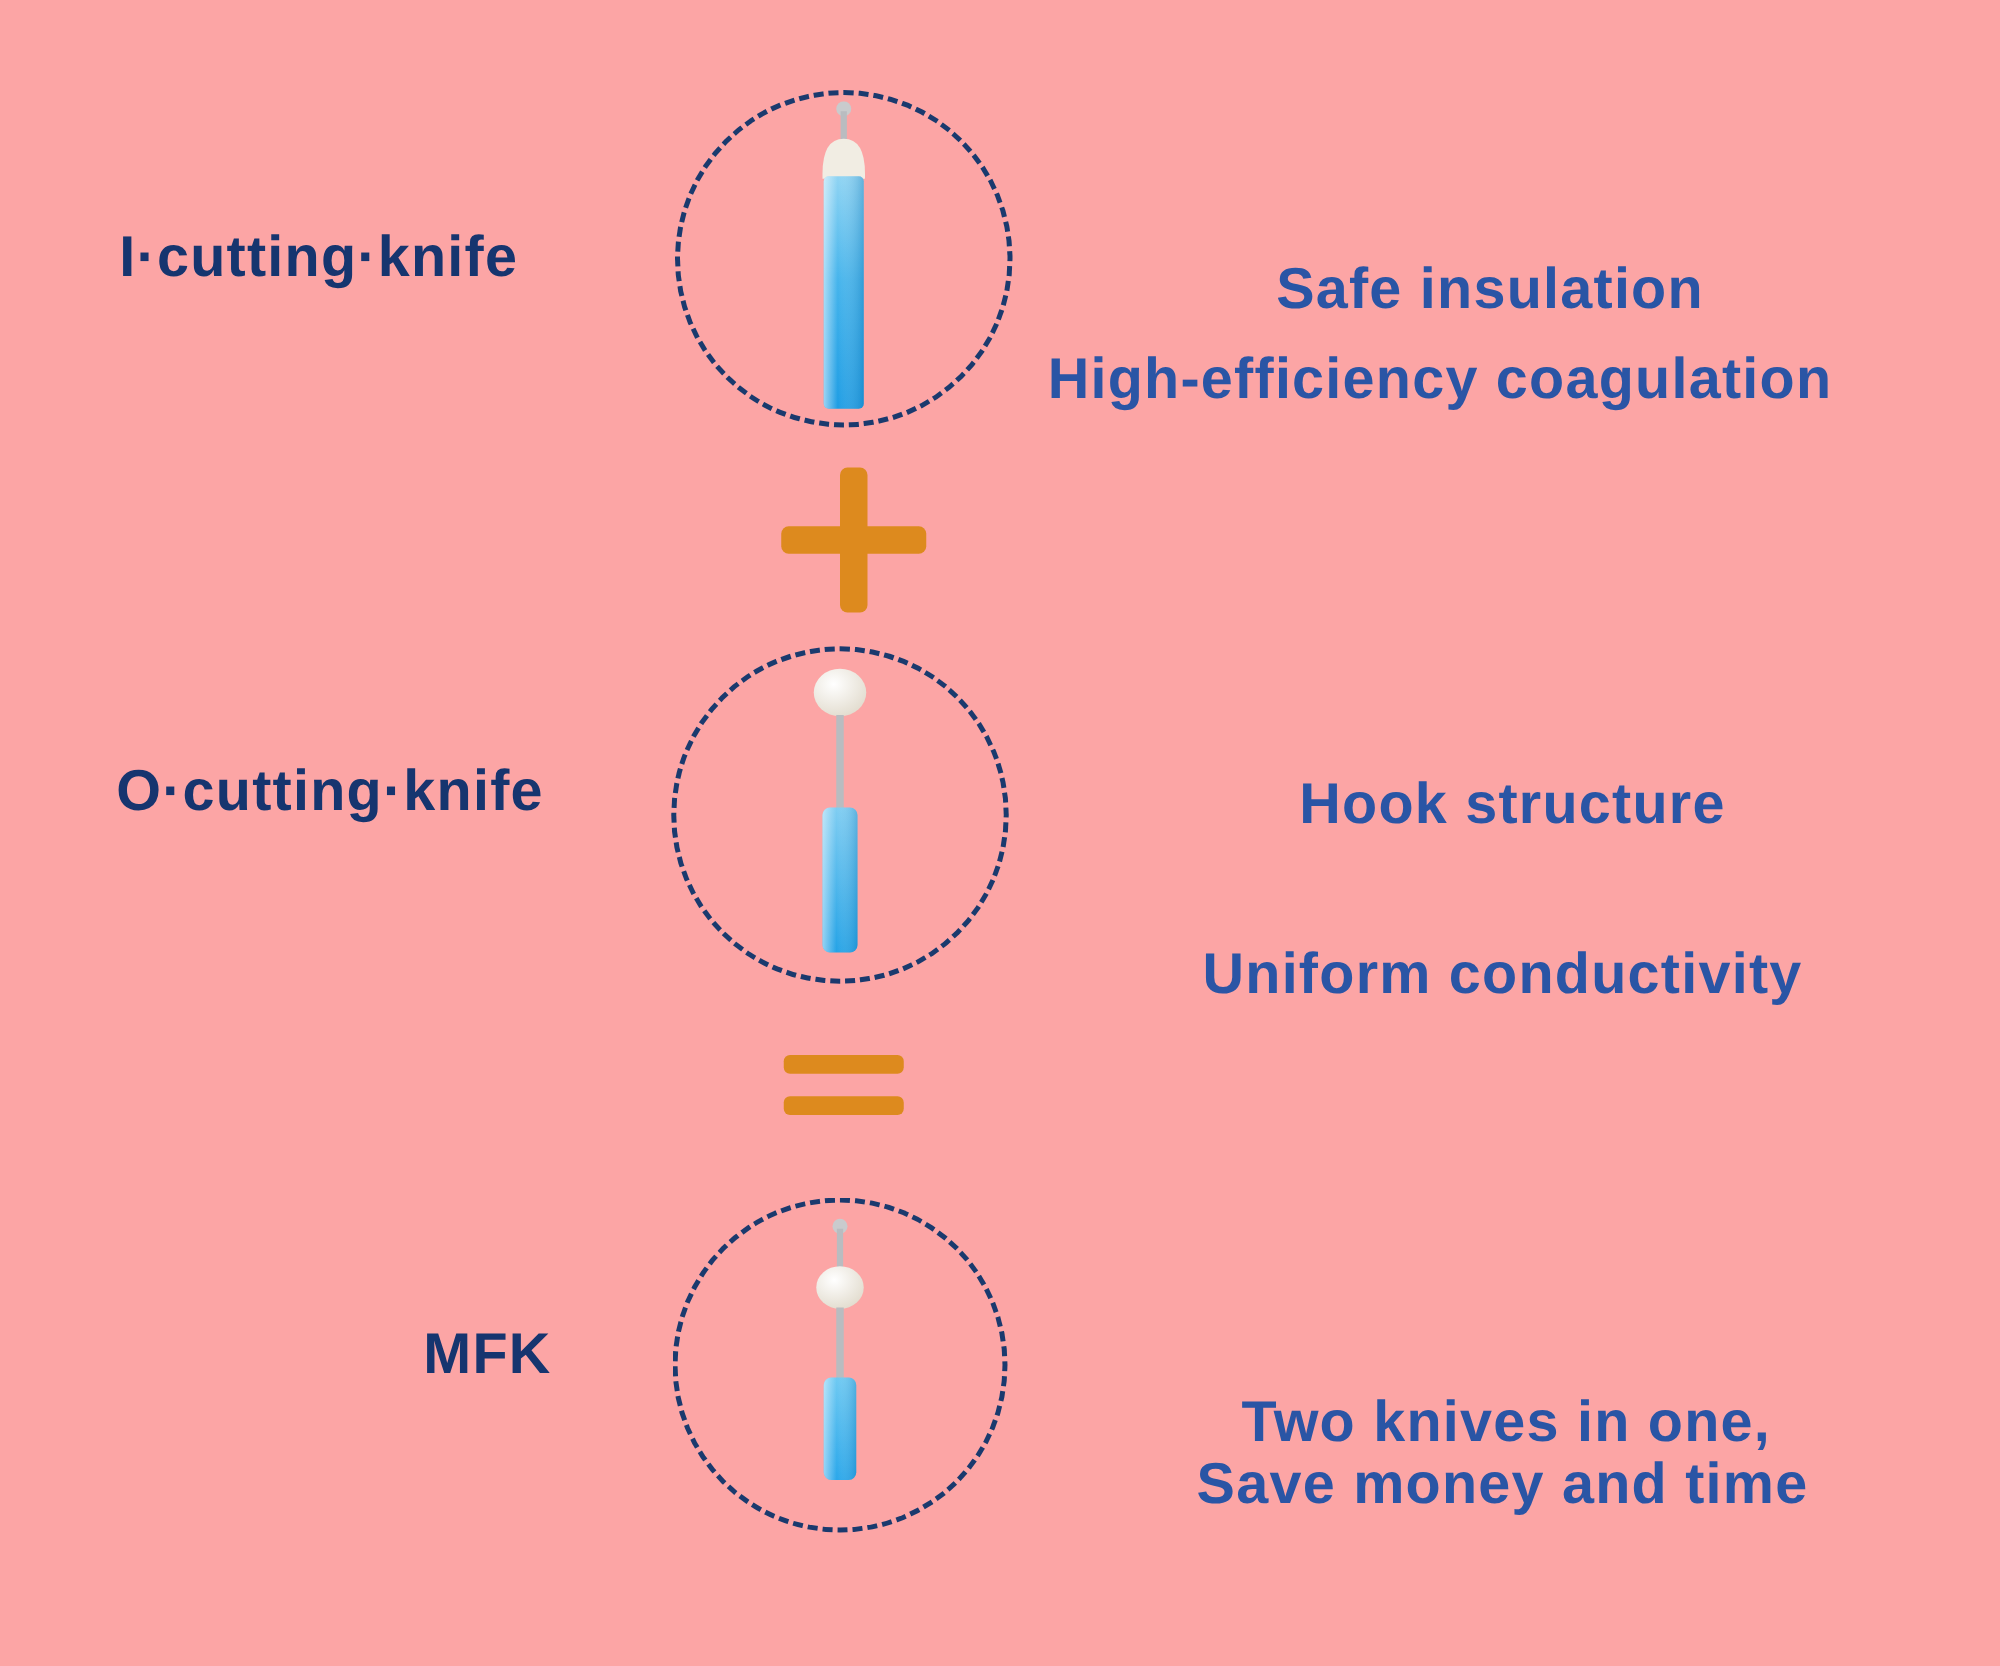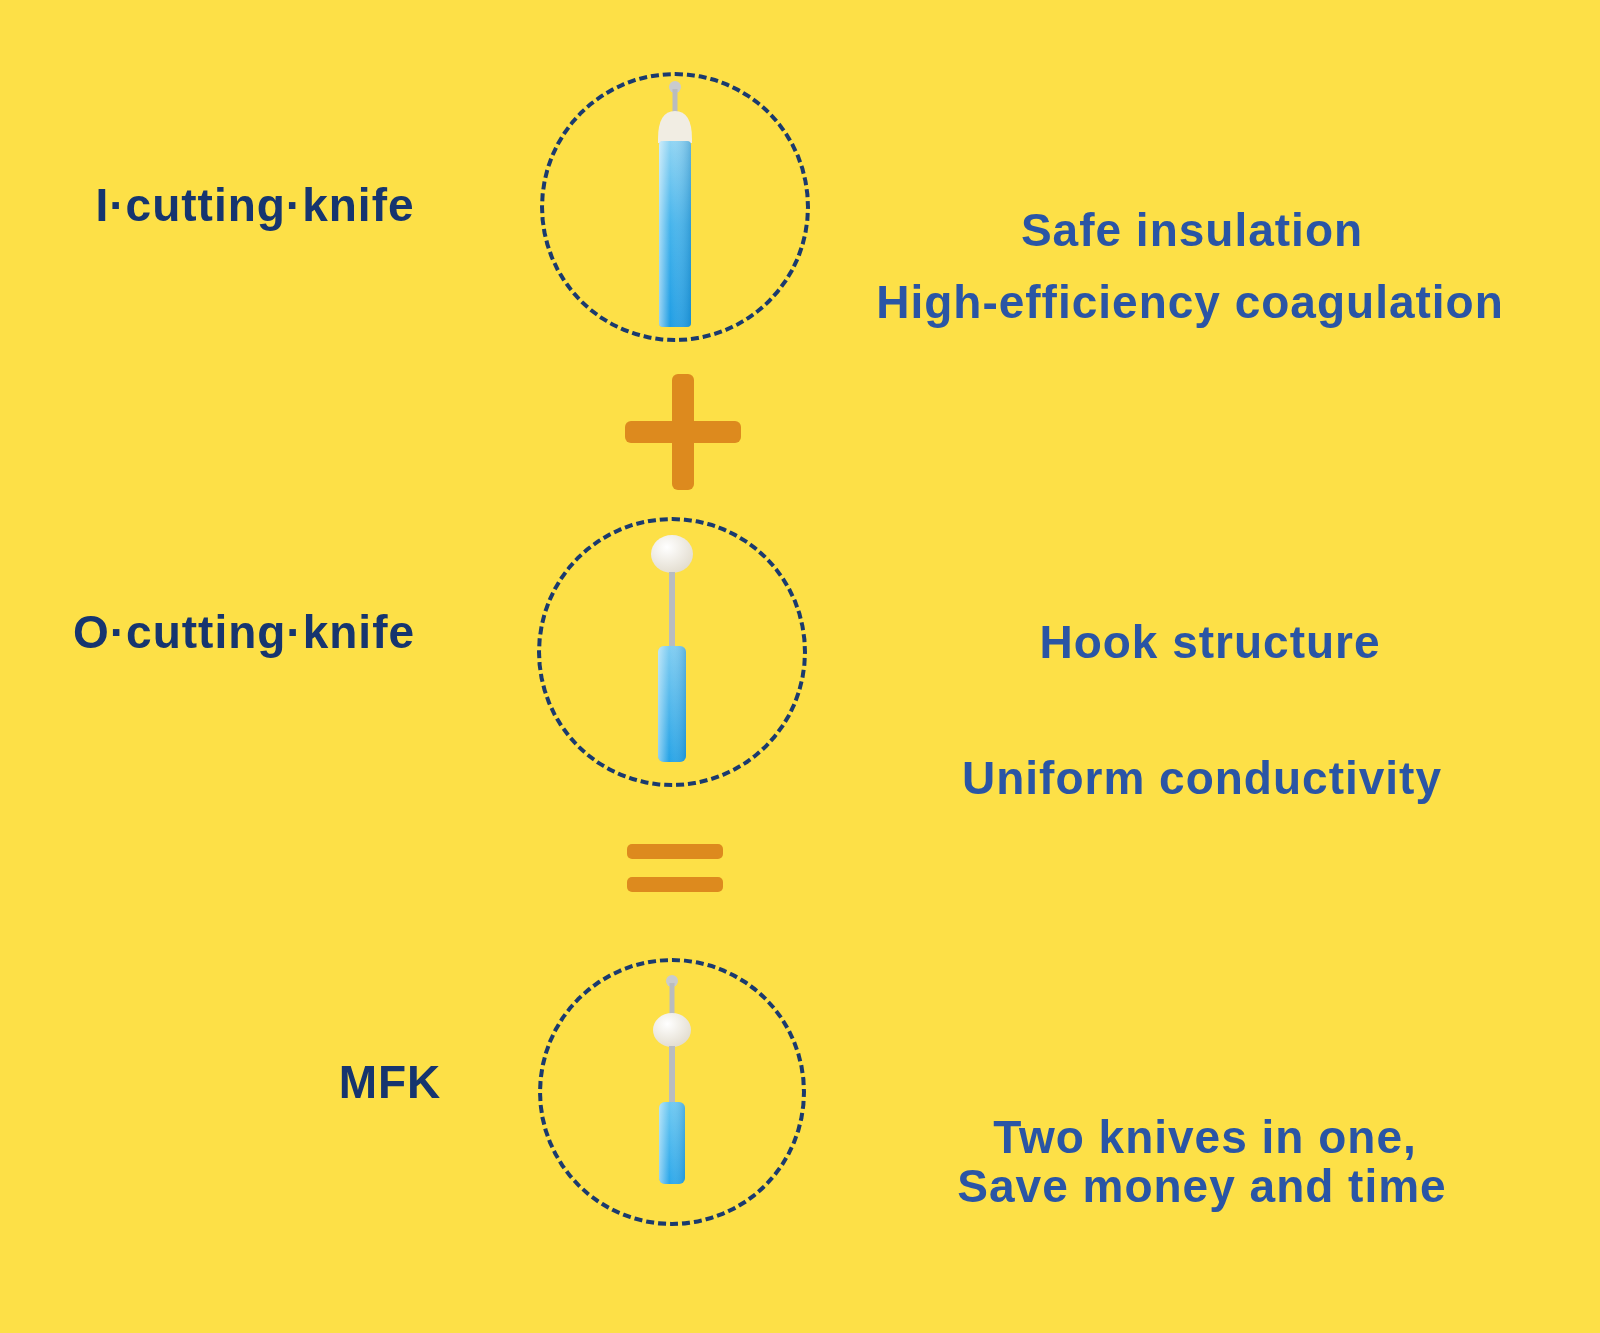--- a/index.html
+++ b/index.html
@@ -5,21 +5,21 @@
   html, body {
     margin: 0;
     padding: 0;
     background: #ffffff;
     font-family: "Liberation Sans", "DejaVu Sans", sans-serif;
   }
   .stage {
     position: relative;
     width: 1600px;
     height: 1333px;
-    background: #fde047;
+    background: #fca5a5;
     overflow: hidden;
   }
   .abs {
     position: absolute;
     transform: translate(-50%, -50%);
     white-space: nowrap;
   }
   .label-text {
     color: #16356f;
     font-weight: bold;
@@ -102,28 +102,28 @@
 
         <path d="M26 58 Q26 30 43 30 Q60 30 60 58 L60 62 L26 62 Z" fill="#f1ede3"></path>
 
         <rect x="27" y="60" width="32" height="186" rx="4" fill="url(#blueTube1)"></rect>
         <rect x="27" y="60" width="32" height="186" rx="4" fill="url(#tubeShade1)"></rect>
       </svg>
     </span>
   </div>
 
   <div class="abs desc-text" style="left:1192px; top:202px;margin-top:28px;">Safe insulation</div>
-  <div class="abs desc-text" style="left:1190px; top:302px;">High-efficiency coagulation</div>
+  <div class="abs desc-text" style="left:1152px; top:302px;">High-efficiency coagulation</div>
 
   <div class="abs plus-op" style="left:683px; top:432px;">
     <div class="bar-h"></div>
     <div class="bar-v"></div>
   </div>
 
-  <div class="abs label-text" style="left:244px; top:632px;">O·cutting·knife</div>
+  <div class="abs label-text" style="left:264px; top:632px;">O·cutting·knife</div>
 
   <div class="abs dashed-circle circle-2" style="left:672px; top:652px;">
     <span>
       <svg width="86" height="248" viewBox="0 0 86 248">
         <defs>
           <linearGradient id="blueTube2" x1="0" y1="0" x2="0" y2="1">
             <stop offset="0" stop-color="#7fcdf2"></stop>
             <stop offset="1" stop-color="#25a3e6"></stop>
           </linearGradient>
           <linearGradient id="tubeShade2" x1="0" y1="0" x2="1" y2="0">

